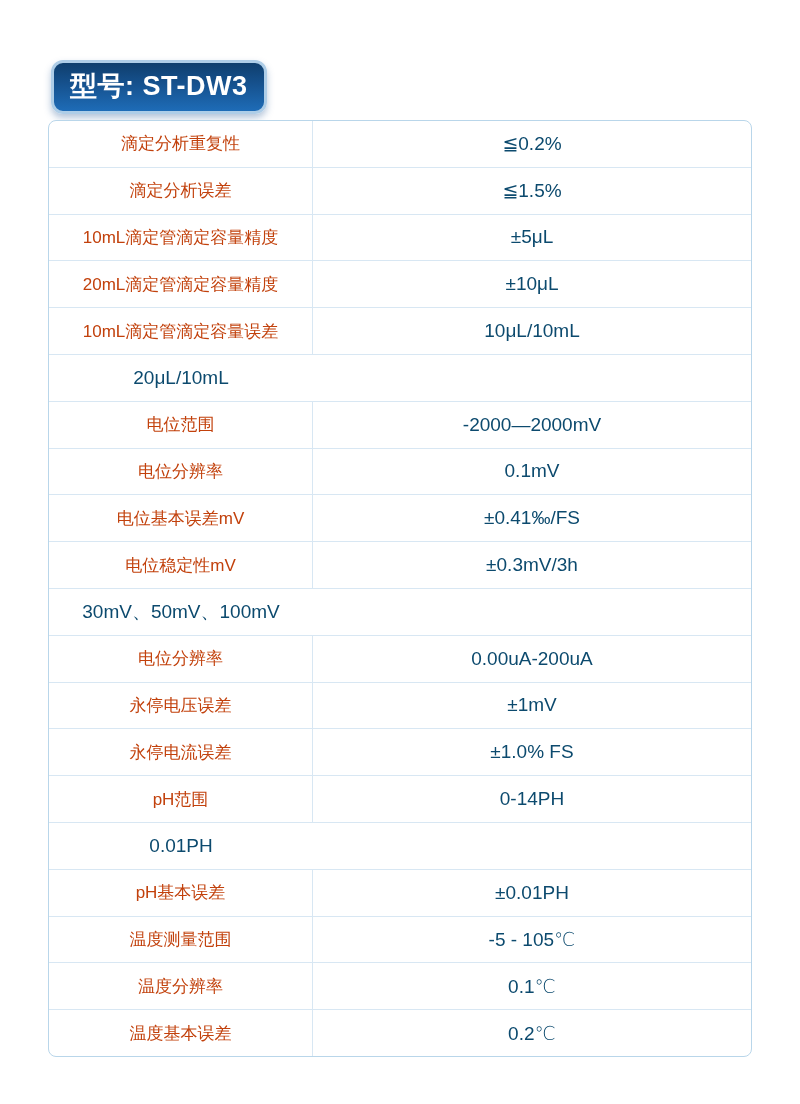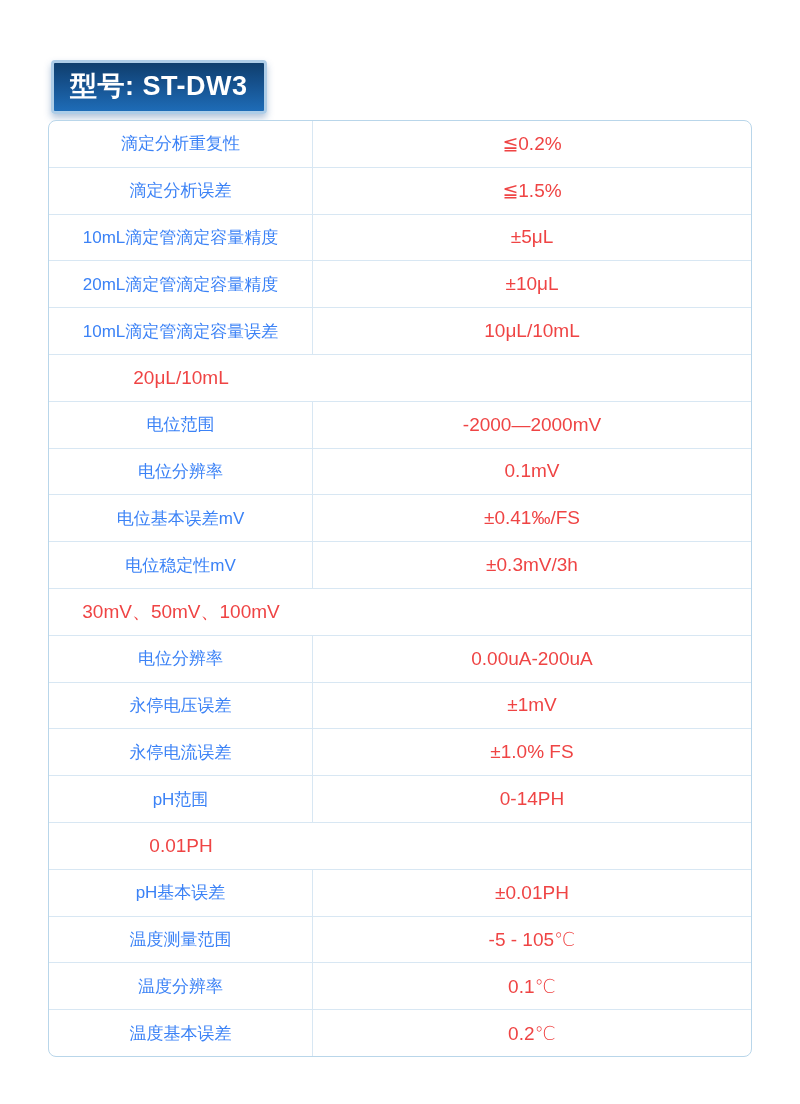--- a/index.html
+++ b/index.html
@@ -20,21 +20,21 @@
     left: 51px;
     top: 60px;
     display: inline-block;
     padding: 5px 16px 7px 16px;
     font-size: 27px;
     font-weight: bold;
     letter-spacing: 0.5px;
     color: #ffffff;
     background: linear-gradient(180deg, #0f3e6d 0%, #16528f 45%, #1e6cb7 100%);
     border: 3px solid #aecde7;
-    border-radius: 4px;
+    border-radius: 12px;
     box-shadow: 0 4px 7px rgba(40, 90, 150, 0.35);
   }
   .spec-table {
     position: absolute;
     left: 48px;
     top: 120px;
     width: 704px;
     border: 1px solid #b9d6ea;
     border-radius: 8px;
     overflow: hidden;
@@ -51,27 +51,27 @@
   }
   .cell {
     display: flex;
     align-items: center;
     justify-content: center;
     text-align: center;
     padding: 0 10px;
     box-sizing: border-box;
   }
   .cell.label {
-    color: #3b82f6;
+    color: #c2410c;
     font-size: 17px;
     border-right: 1px solid #d8e7f3;
     font-weight: 400;
   }
   .cell.value {
-    color: #ef4444;
+    color: #0c4a6e;
     font-size: 19px;
     font-weight: 300;
   }
 </style>
 </head>
 <body>
 
 <div class="page">
 
   <div class="model-badge">

